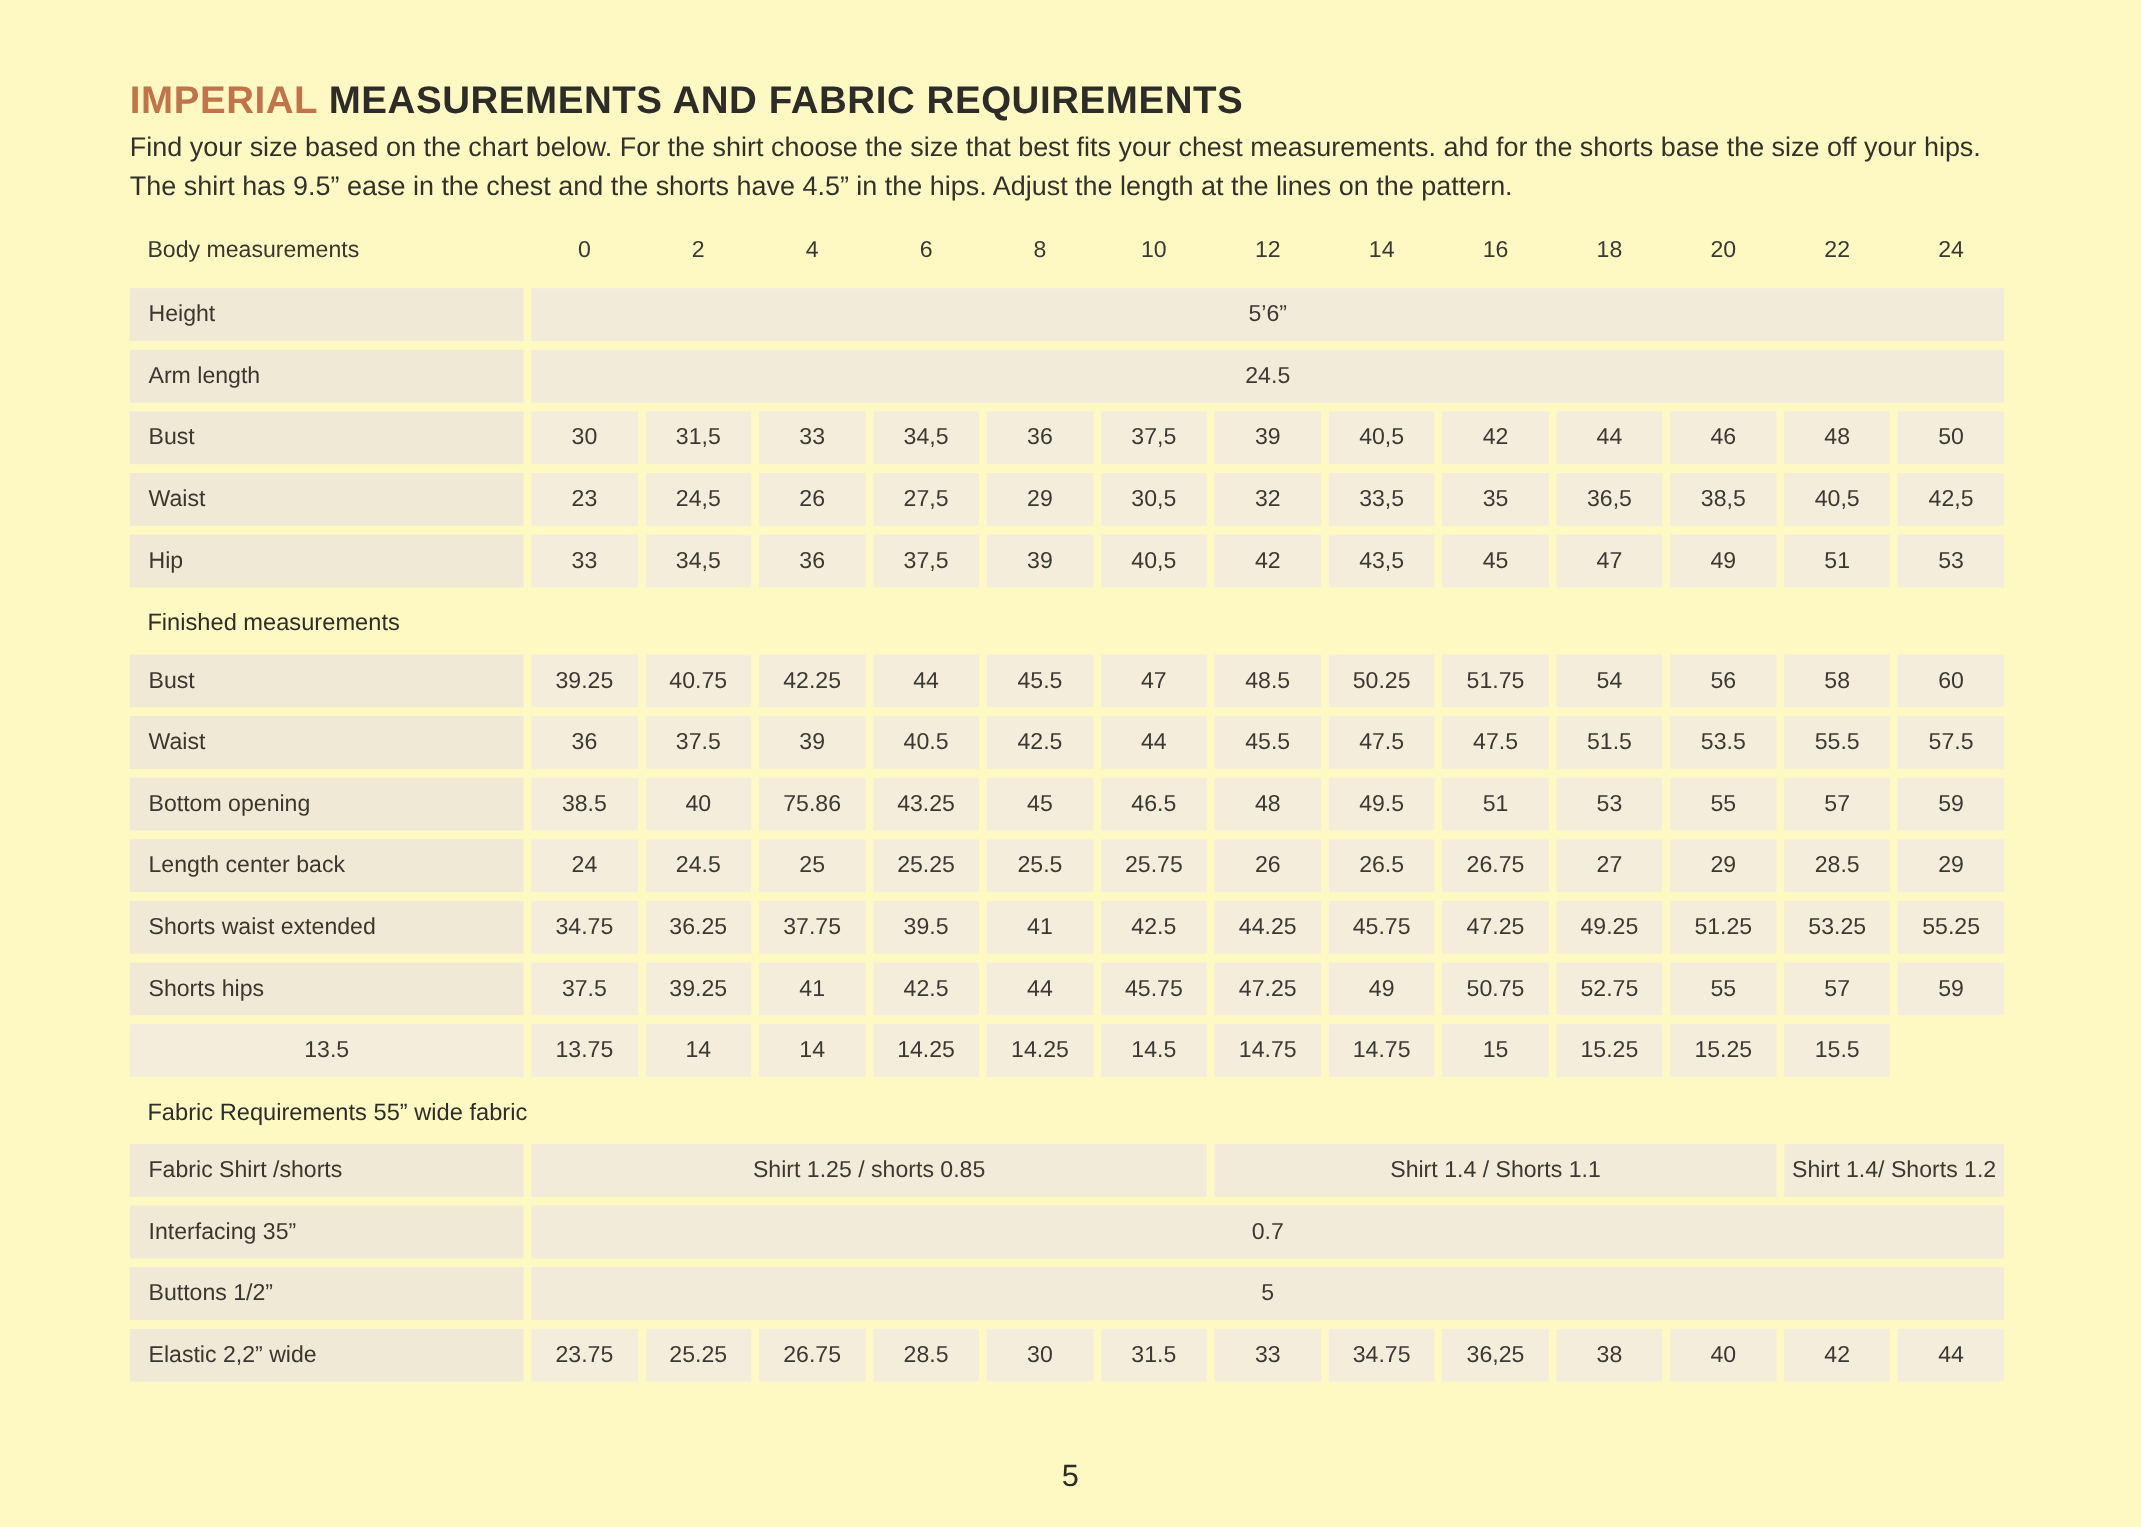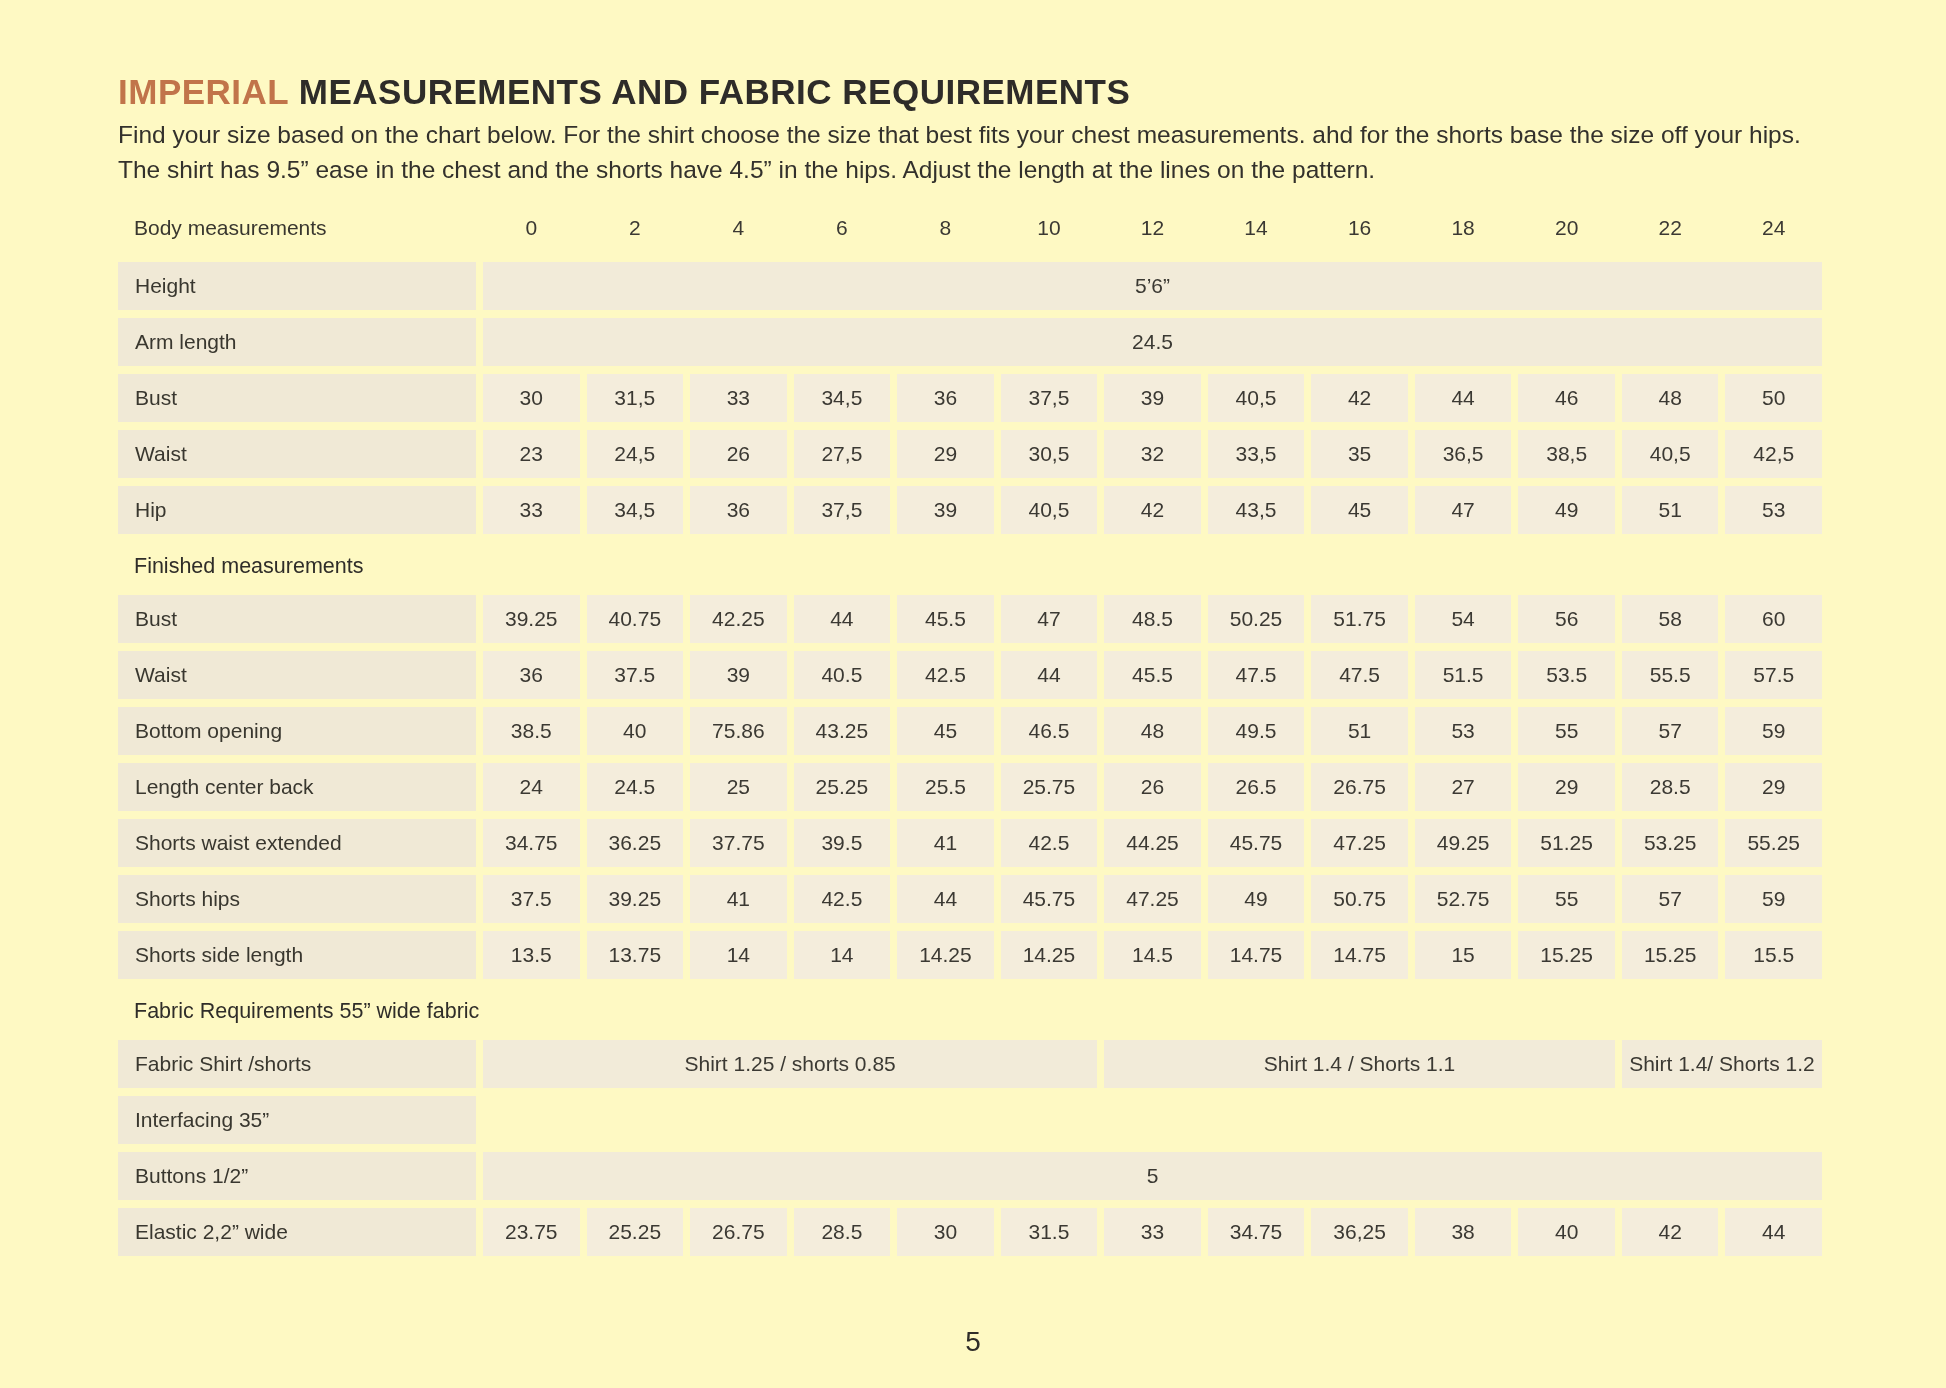--- a/index.html
+++ b/index.html
@@ -233,21 +233,20 @@
           <div class="data-cell">45.75</div>
           <div class="data-cell">47.25</div>
           <div class="data-cell">49</div>
           <div class="data-cell">50.75</div>
           <div class="data-cell">52.75</div>
           <div class="data-cell">55</div>
           <div class="data-cell">57</div>
           <div class="data-cell">59</div>
         </div>
         <div class="trow data">
-          <div class="label-cell">Shorts side length</div>
           <div class="data-cell">13.5</div>
           <div class="data-cell">13.75</div>
           <div class="data-cell">14</div>
           <div class="data-cell">14</div>
           <div class="data-cell">14.25</div>
           <div class="data-cell">14.25</div>
           <div class="data-cell">14.5</div>
           <div class="data-cell">14.75</div>
           <div class="data-cell">14.75</div>
           <div class="data-cell">15</div>
@@ -257,20 +256,21 @@
         </div>
         <div class="trow section-row">Fabric Requirements 55” wide fabric</div>
         <div class="trow fabric">
           <div class="label-cell">Fabric Shirt /shorts</div>
           <div class="data-cell merged" style="grid-column: span 6; text-align: center;">Shirt 1.25 / shorts 0.85</div>
           <div class="data-cell merged" style="grid-column: span 5;">Shirt 1.4 /  Shorts 1.1</div>
           <div class="data-cell merged" style="grid-column: span 2;">Shirt 1.4/ Shorts 1.2</div>
         </div>
         <div class="trow merged">
           <div class="label-cell">Interfacing 35”</div>
+          <div class="data-cell merged" style="grid-column: 2 / -1;">0.7</div>
         </div>
         <div class="trow merged">
           <div class="label-cell">Buttons 1/2”</div>
           <div class="data-cell merged" style="grid-column: 2 / -1;">5</div>
         </div>
         <div class="trow data">
           <div class="label-cell">Elastic 2,2” wide</div>
           <div class="data-cell">23.75</div>
           <div class="data-cell">25.25</div>
           <div class="data-cell">26.75</div>

